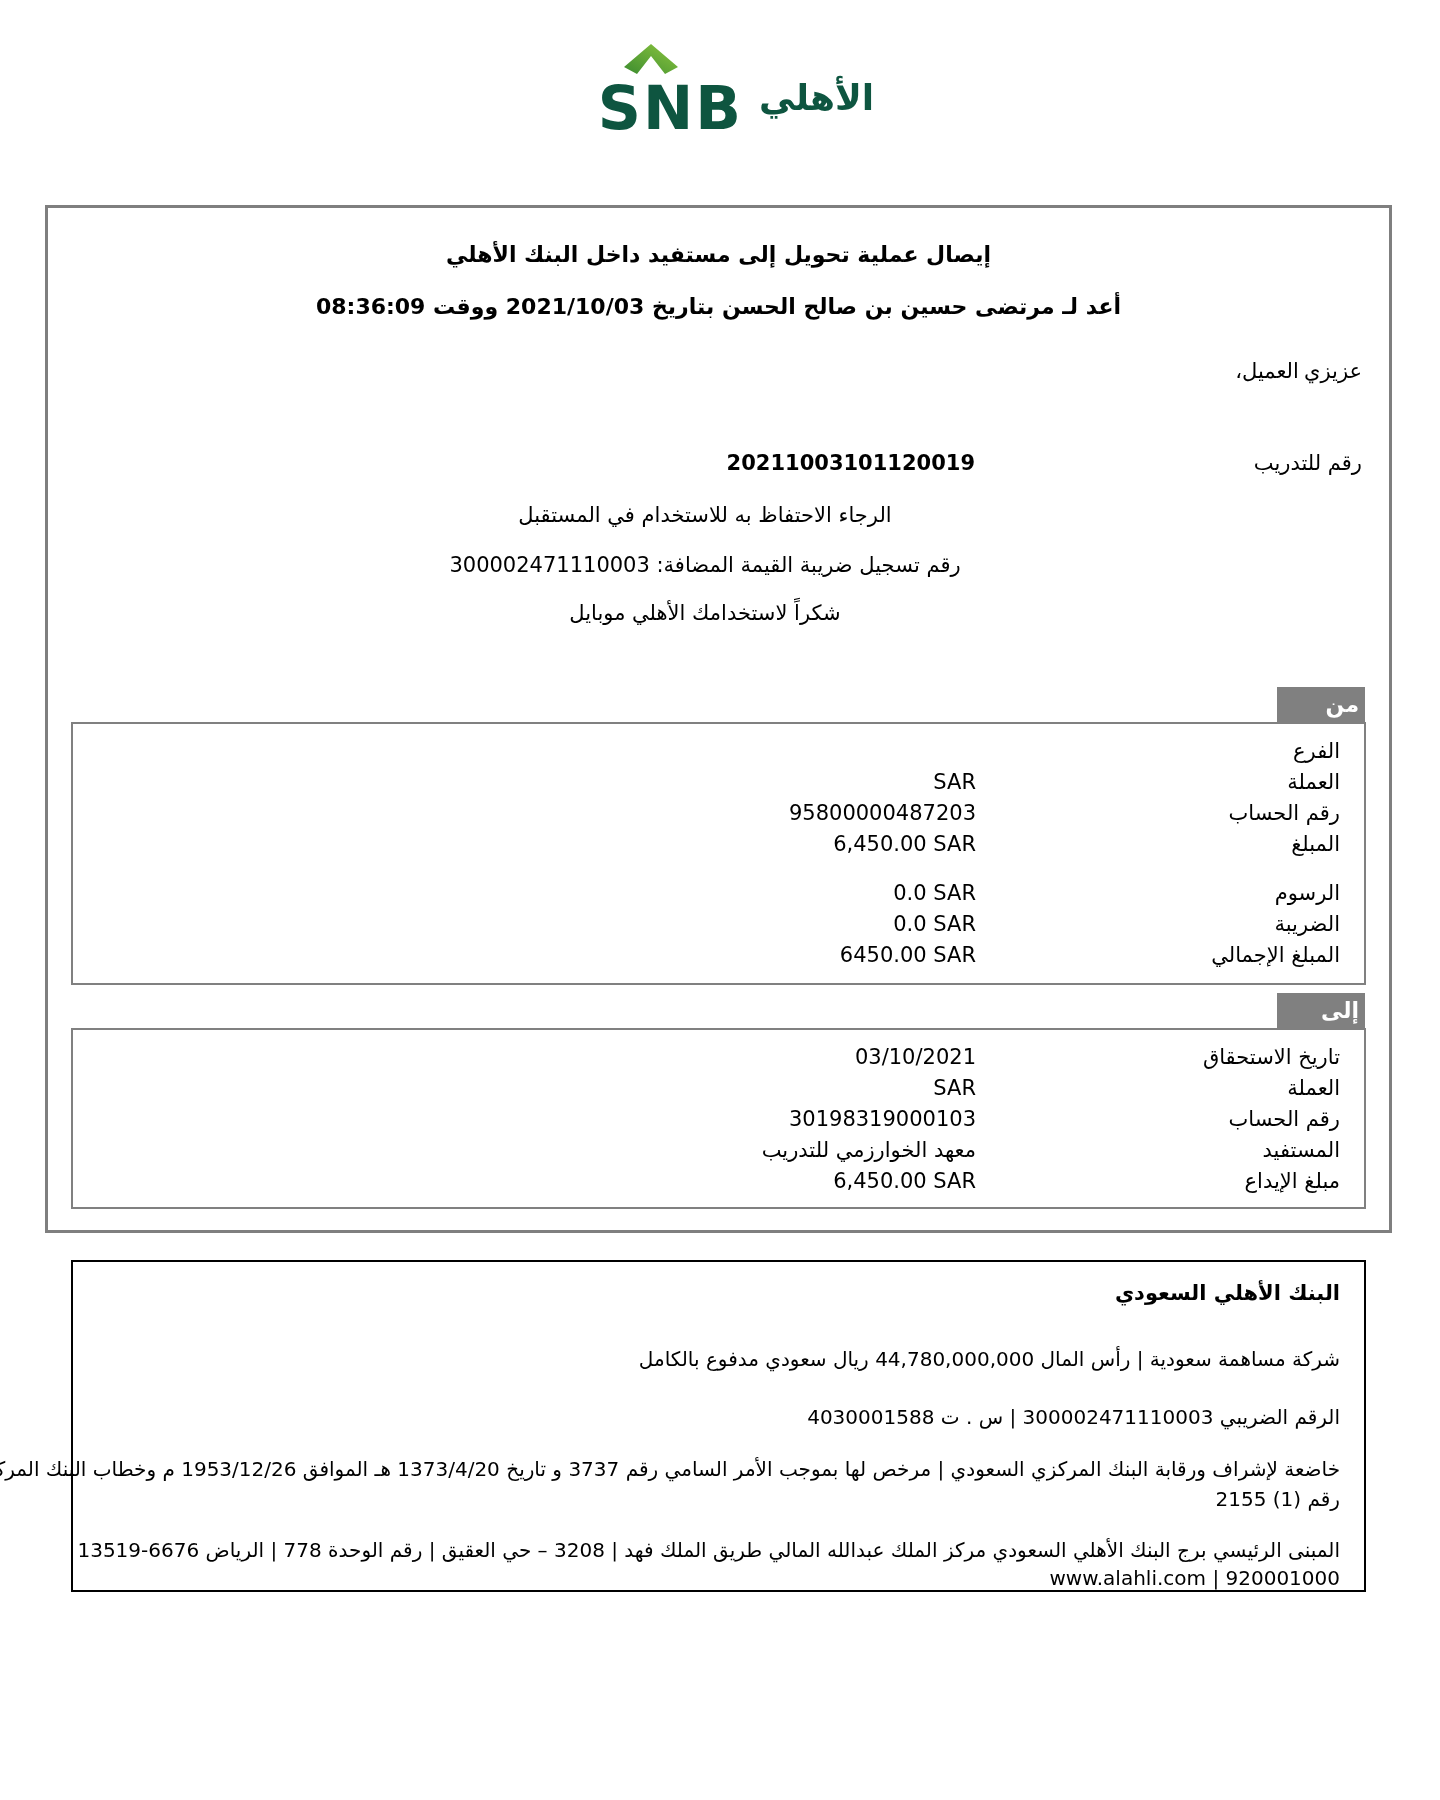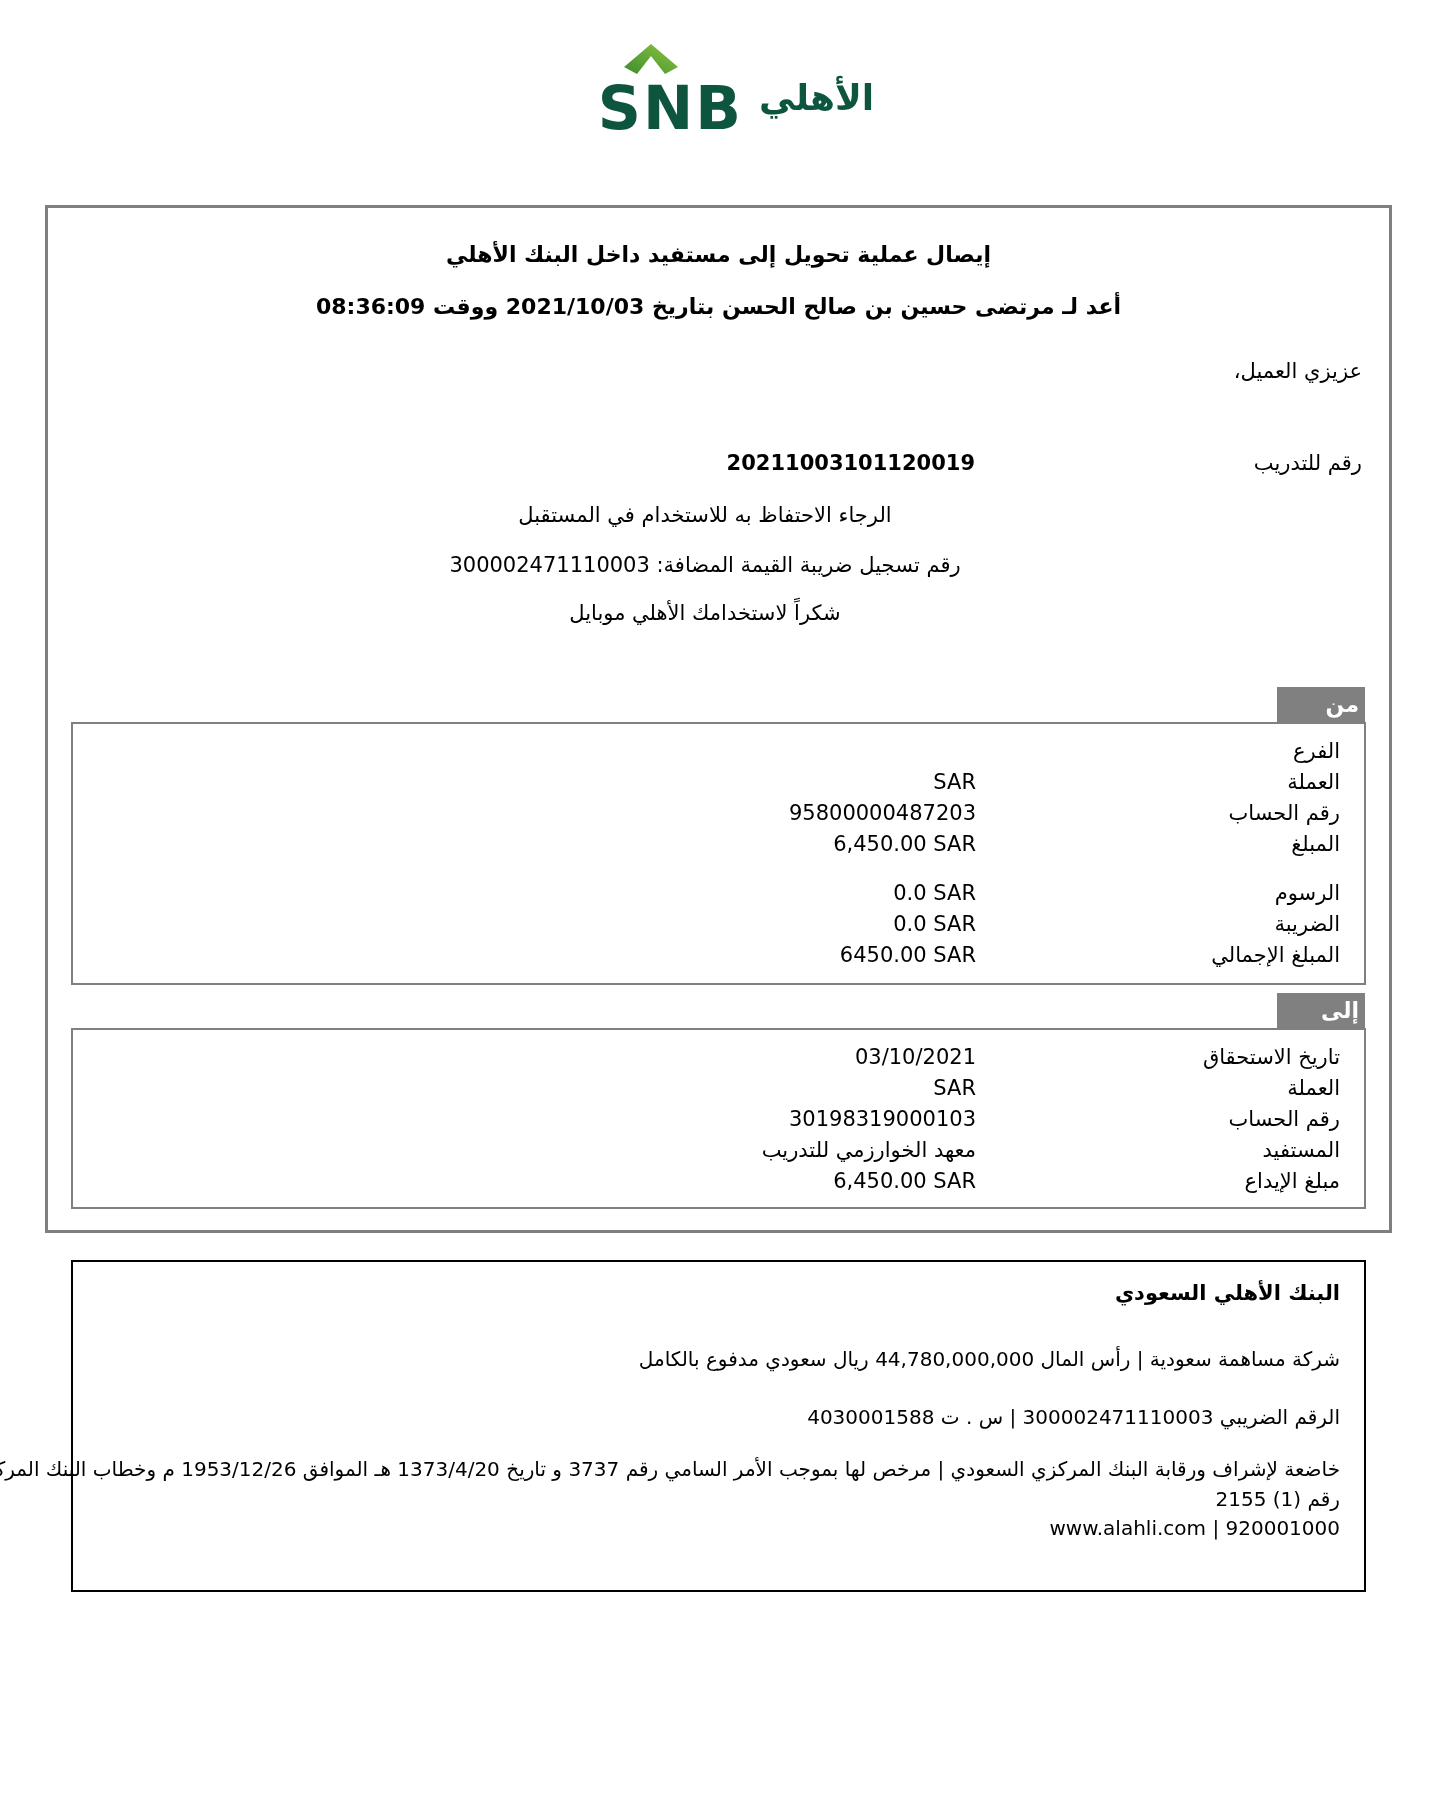--- a/index.html
+++ b/index.html
@@ -19,21 +19,21 @@
   .receipt-word { position:absolute; top:132px; left:0; width:100%;
     text-align:center; font-size:27px; font-weight:bold; }
 
   
   .main-box {
     position:absolute; top:205px; left:45px; width:1347px; height:1028px;
     border:3px solid #7f7f7f; box-sizing:border-box; direction:rtl; font-size:21px;
   }
   .title1 { margin-top:33px; text-align:center; font-weight:bold; font-size:22px; line-height:28px; }
   .title2 { margin-top:24px; text-align:center; font-weight:bold; font-size:22px; line-height:28px; }
-  .greeting { margin-top:36px; padding-right:27px; text-align:right; line-height:28px; }
+  .greeting { margin-top:36px; padding-right:27px; text-align:right; line-height:28px;font-family:Liberation Serif, serif; }
   .ref-row { position:relative; margin-top:64px; height:28px; line-height:28px; }
   .ref-label { padding-right:27px; text-align:right; }
   .ref-value { position:absolute; top:0; right:414px; font-weight:bold; direction:ltr; }
   .note { padding-right:27px; text-align:center; line-height:28px; }
   .n1 { margin-top:24px; } .n2 { margin-top:22px; } .n3 { margin-top:20px; }
 
   .tab {
     width:88px; height:35px; margin-left:auto; margin-right:24px;
     background:#808080; color:#fff; font-weight:bold; font-size:22px;
     display:flex; align-items:center; justify-content:flex-start;
@@ -165,16 +165,17 @@
   </div>
 
   <div class="footer-box">
     <div class="f-title">البنك الأهلي السعودي</div>
     <div class="f-line2">شركة مساهمة سعودية | رأس المال 44,780,000,000 ريال سعودي مدفوع بالكامل</div>
     <div class="f-line3">الرقم الضريبي 300002471110003 | س . ت 4030001588</div>
     <div class="f-para">
       <div>خاضعة لإشراف ورقابة البنك المركزي السعودي | مرخص لها بموجب الأمر السامي رقم 3737 و تاريخ 1373/4/20 هـ الموافق 1953/12/26 م وخطاب البنك المركزي السعودي</div>
       <div>رقم (1) 2155</div>
     </div>
+    <div class="f-addr">المبنى الرئيسي برج البنك الأهلي السعودي مركز الملك عبدالله المالي طريق الملك فهد |  3208 – حي العقيق  |  رقم الوحدة 778  |  الرياض 6676-13519</div>
     <div class="f-web">www.alahli.com  |  920001000</div>
   </div>
 
 </div>
 
 </body></html>

